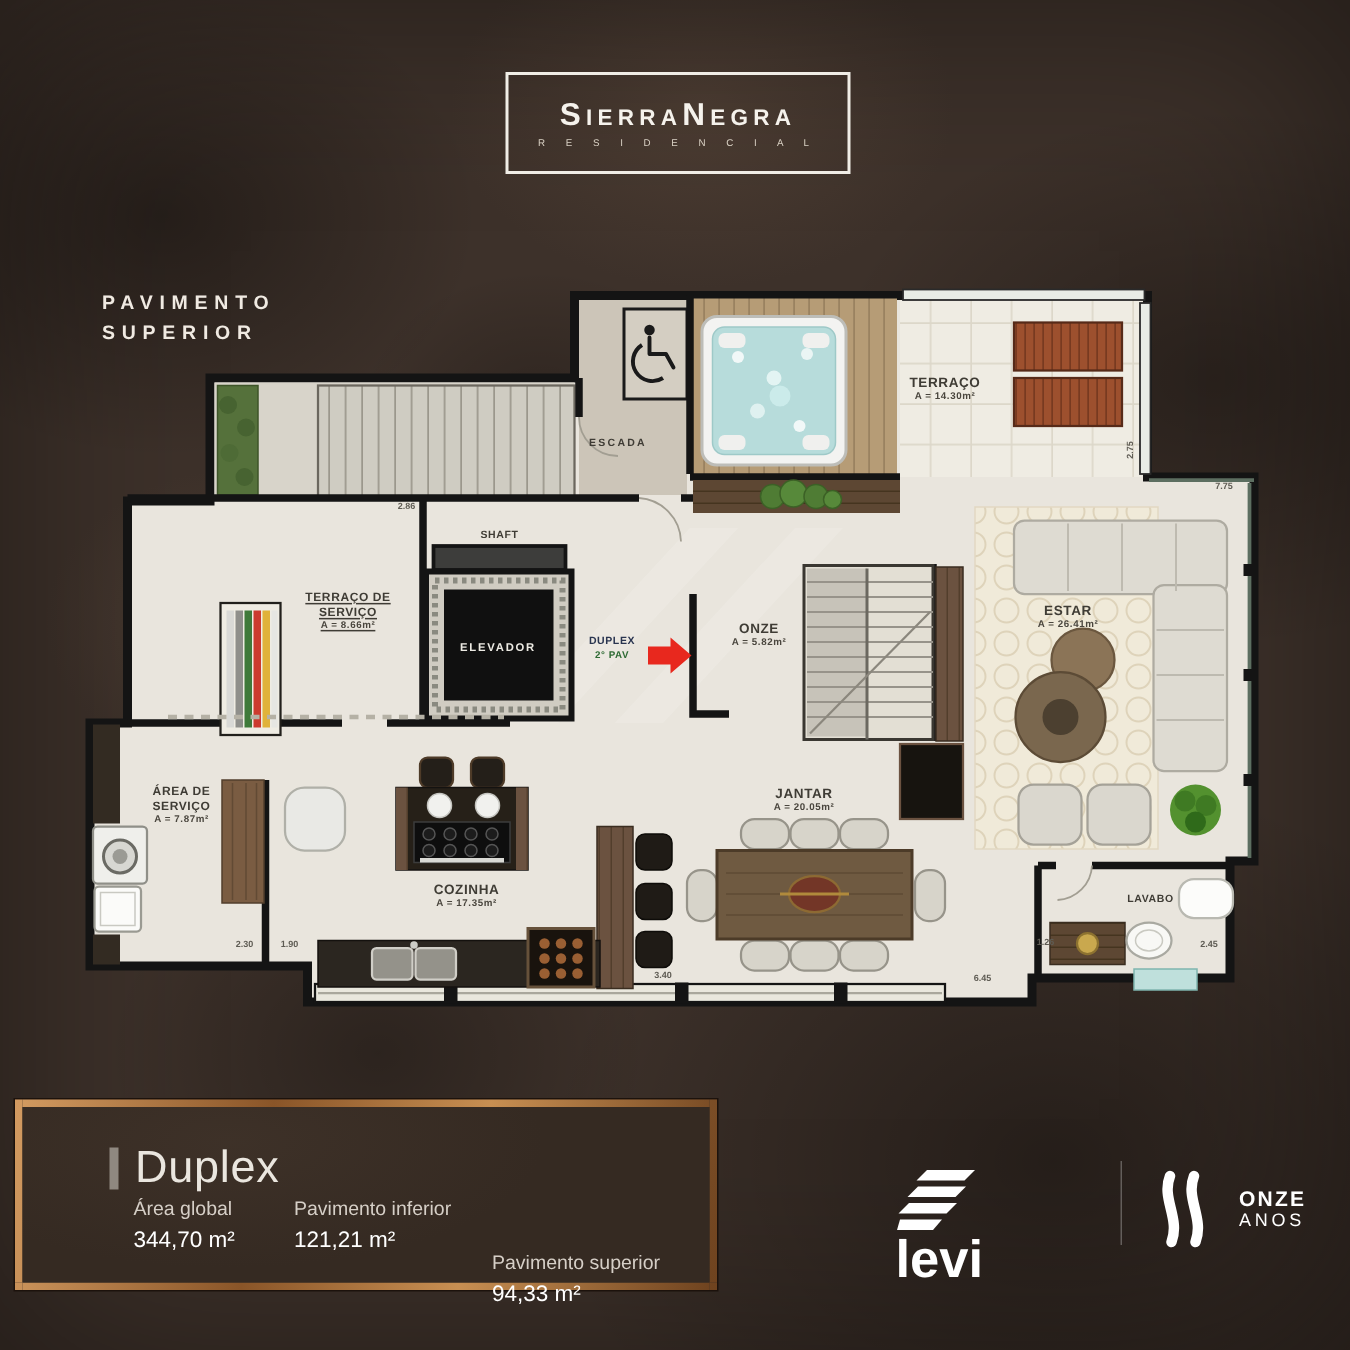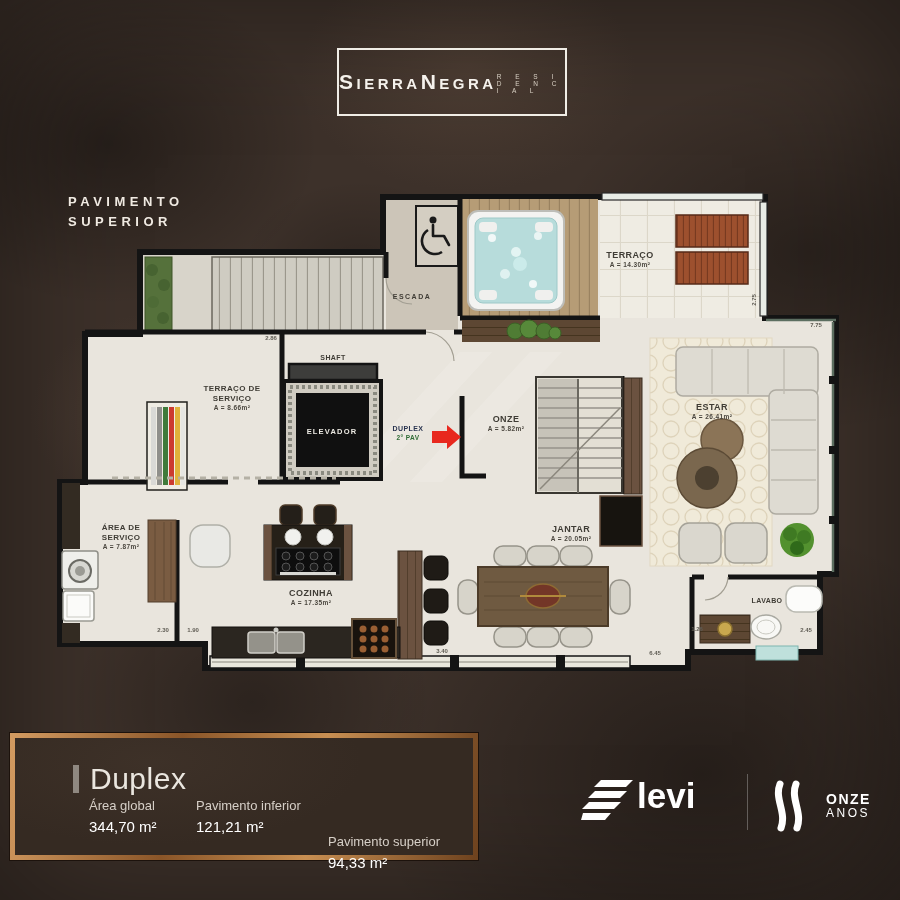--- a/index.html
+++ b/index.html
@@ -11,21 +11,21 @@
       radial-gradient(ellipse 430px 300px at 90% 28%, rgba(0,0,0,.32), transparent 60%),
       radial-gradient(ellipse 520px 400px at 78% 86%, rgba(0,0,0,.38), transparent 65%),
       radial-gradient(ellipse 300px 240px at 28% 78%, rgba(0,0,0,.28), transparent 60%),
       radial-gradient(ellipse 280px 200px at 52% 8%, rgba(96,76,62,.45), transparent 60%),
       radial-gradient(ellipse 220px 170px at 18% 46%, rgba(100,80,65,.35), transparent 60%),
       radial-gradient(ellipse 260px 190px at 64% 56%, rgba(92,74,60,.30), transparent 60%),
       radial-gradient(ellipse 200px 150px at 40% 30%, rgba(0,0,0,.22), transparent 60%);
     box-shadow:inset 0 0 140px rgba(0,0,0,.45);}
   
   .logo-box{position:absolute;left:337px;top:48px;width:226px;height:64px;
-    border:2px solid #f0ede6;display:flex;flex-direction:row;align-items:center;justify-content:center;}
+    border:2px solid #f0ede6;display:flex;flex-direction:column;align-items:center;justify-content:center;}
   .logo-title{color:#f5f2ec;font-size:21px;font-weight:600;letter-spacing:3.5px;font-variant:small-caps;}
   .logo-sub{color:#d9d1c4;font-size:6.5px;letter-spacing:6px;margin-top:3px;}
   .floor-label{position:absolute;left:68px;top:192px;color:#f0eae2;font-size:13px;font-weight:700;
     letter-spacing:4.5px;line-height:1.55;}
   
   .plan-svg{position:absolute;left:0;top:0;}
   .rlabel{position:absolute;transform:translate(-50%,-50%);text-align:center;color:#3f3c35;
     font-size:8px;font-weight:700;line-height:1.25;letter-spacing:.4px;white-space:nowrap;}
   .rlabel .rarea{display:block;font-size:6.5px;font-weight:700;color:#4a463e;}
   .rlabel.small{font-size:7px;}
@@ -45,21 +45,21 @@
   .unit-title{color:#eae6df;font-size:30px;font-weight:500;letter-spacing:.5px;}
   .stats{position:absolute;left:74px;top:60px;display:flex;}
   .stat{margin-right:0;}
   .stat:nth-child(1){width:107px;}
   .stat:nth-child(2){width:132px;}
   .stat:nth-child(3){width:140px;margin-top:36px;}
   .stat-label{color:#d6cfc7;font-size:13px;margin-bottom:5px;white-space:nowrap;}
   .stat-value{color:#ffffff;font-size:15px;font-weight:400;white-space:nowrap;}
   
   .brands{position:absolute;left:580px;top:770px;width:290px;height:70px;}
-  .elevi{position:absolute;left:1px;top:8px;display:flex;}
+  .elevi{position:absolute;left:15px;top:8px;display:flex;align-items:center;flex-direction:column;}
   .elevi-text{color:#ffffff;font-size:35px;font-weight:700;letter-spacing:0;margin-left:2px;line-height:1;}
   .brand-divider{position:absolute;left:167px;top:4px;width:1px;height:56px;background:rgba(255,255,255,.28);}
   .onze{position:absolute;left:192px;top:10px;display:flex;align-items:center;}
   .onze-text{margin-left:20px;color:#fff;line-height:1.1;}
   .onze-l1{font-size:14px;font-weight:700;letter-spacing:1.5px;}
   .onze-l2{font-size:12px;font-weight:400;letter-spacing:2.5px;}
 </style>
 </head>
 <body>
 
@@ -337,21 +337,21 @@
     </g>
   </svg>
 
   <div class="rlabel small" style="left:412px;top:297px;letter-spacing:1.5px;">
     <div>ESCADA</div>
   </div>
   <div class="rlabel" style="left:630px;top:260px;font-size:9px;">
     <div>TERRAÇO</div>
     <span class="rarea">A = 14.30m²</span>
   </div>
-  <div class="rlabel" style="left:232px;top:398px;">
+  <div class="rlabel" style="left:232px;top:408px;text-decoration:underline;">
     <div>TERRAÇO DE</div>
     <div>SERVIÇO</div>
     <span class="rarea">A = 8.66m²</span>
   </div>
   <div class="rlabel small" style="left:333px;top:358px;">
     <div>SHAFT</div>
   </div>
   <div class="rlabel inverse" style="left:332px;top:432px;">
     <div>ELEVADOR</div>
   </div>
@@ -369,21 +369,21 @@
   </div>
   <div class="rlabel" style="left:121px;top:537px;">
     <div>ÁREA DE</div>
     <div>SERVIÇO</div>
     <span class="rarea">A = 7.87m²</span>
   </div>
   <div class="rlabel" style="left:311px;top:598px;font-size:9px;">
     <div>COZINHA</div>
     <span class="rarea">A = 17.35m²</span>
   </div>
-  <div class="rlabel" style="left:536px;top:534px;font-size:9px;margin-left:35px;">
+  <div class="rlabel" style="left:536px;top:534px;font-size:9px;">
     <div>JANTAR</div>
     <span class="rarea">A = 20.05m²</span>
   </div>
   <div class="rlabel small" style="left:767px;top:601px;">
     <div>LAVABO</div>
   </div>
 
   <span class="dim" style="left:271px;top:338px;">2.86</span>
   <span class="dim" style="left:163px;top:630px;">2.30</span>
   <span class="dim" style="left:193px;top:630px;">1.90</span>

